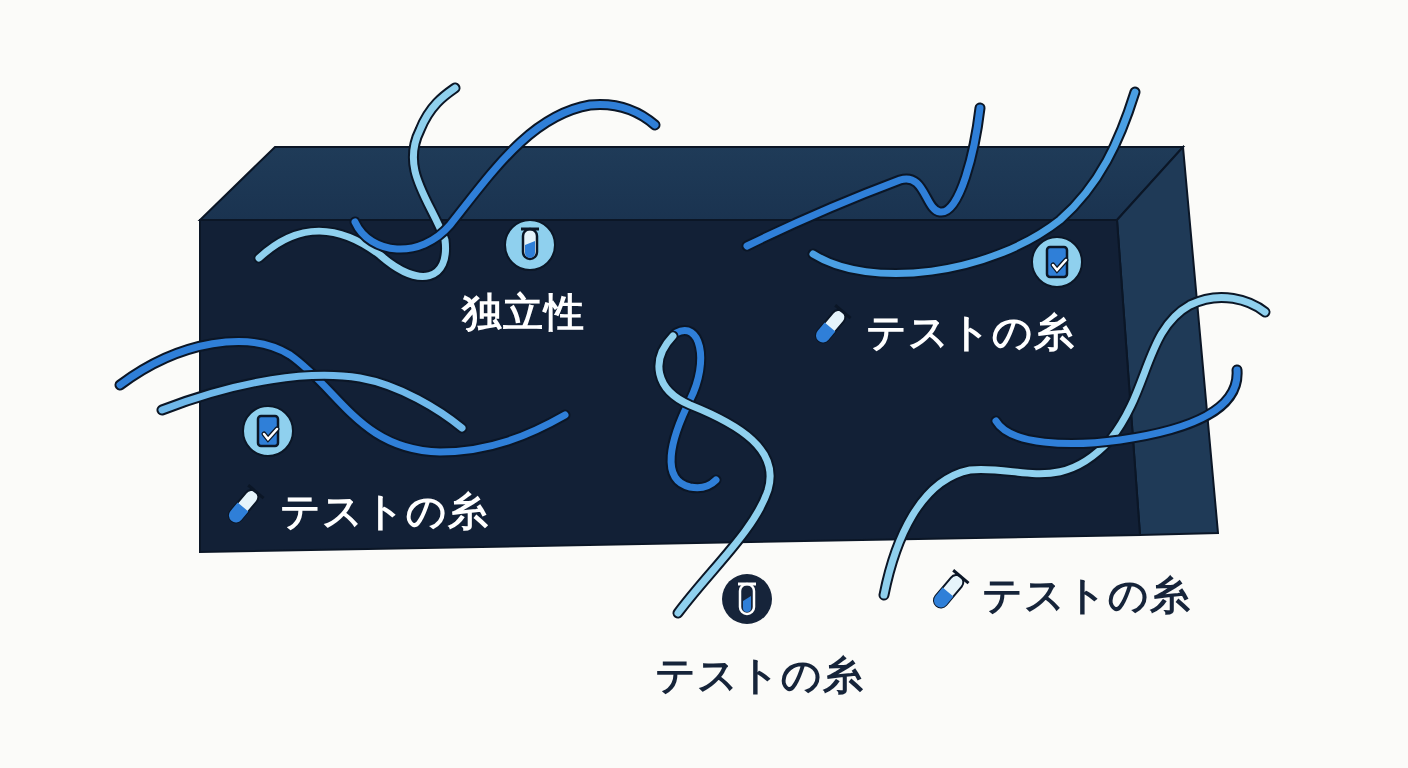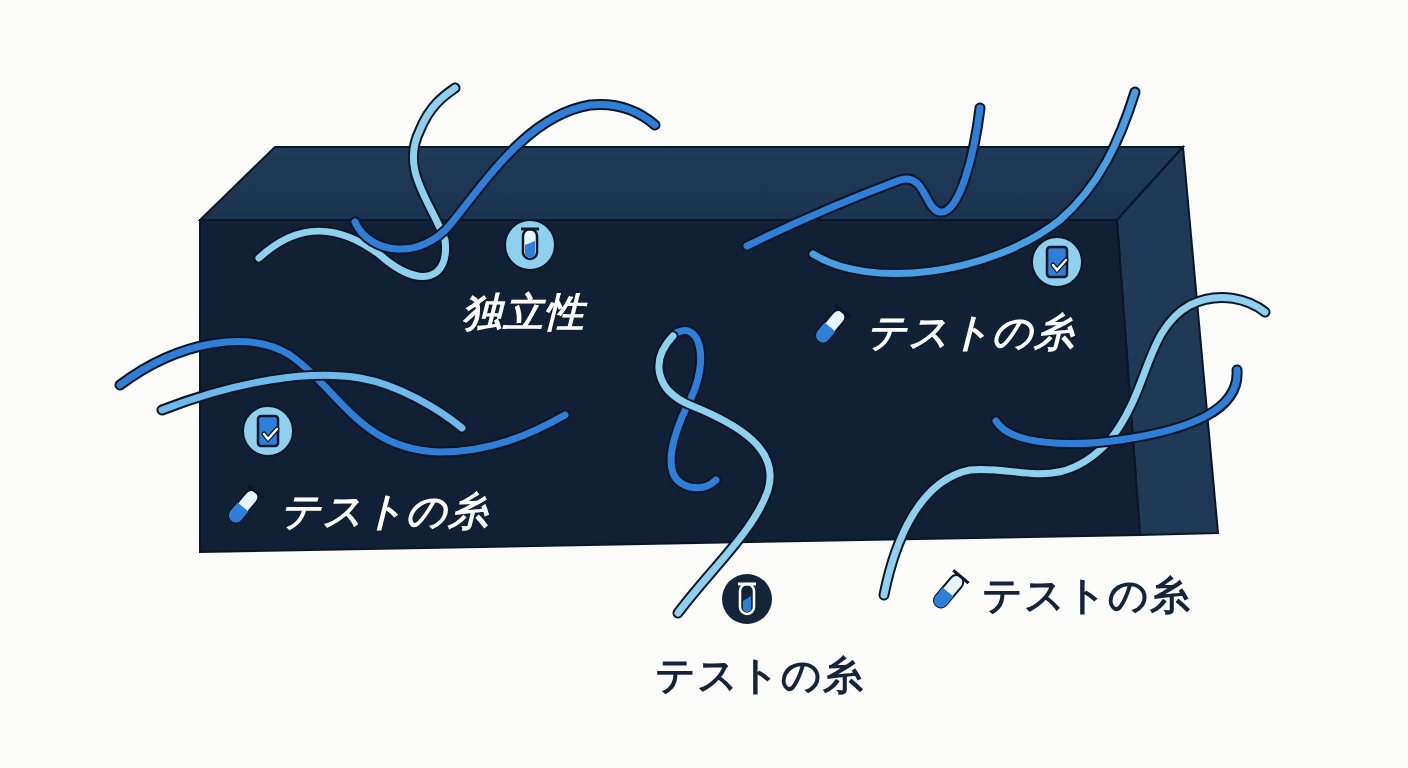--- a/index.html
+++ b/index.html
@@ -11,21 +11,21 @@
     }
     #scene { position: absolute; left: 0; top: 0; width: 1408px; height: 768px; }
     .label {
       position: absolute;
       font-weight: bold;
       font-size: 40px;
       letter-spacing: 1px;
       white-space: nowrap;
       display: flex; align-items: center; gap: 8px;
     }
-    .label.light { color: #ffffff; font-style: italic; }
+    .label.light { color: #ffffff; }
     .label.dark { color: #16243a; }
   </style>
 </head>
 <body>
 
 <svg id="scene" viewBox="0 0 1408 768" xmlns="http://www.w3.org/2000/svg">
   <defs>
     <linearGradient id="topGrad" x1="0" y1="0" x2="0" y2="1">
       <stop offset="0" stop-color="#1f3b58"></stop>
       <stop offset="1" stop-color="#1a3350"></stop>

